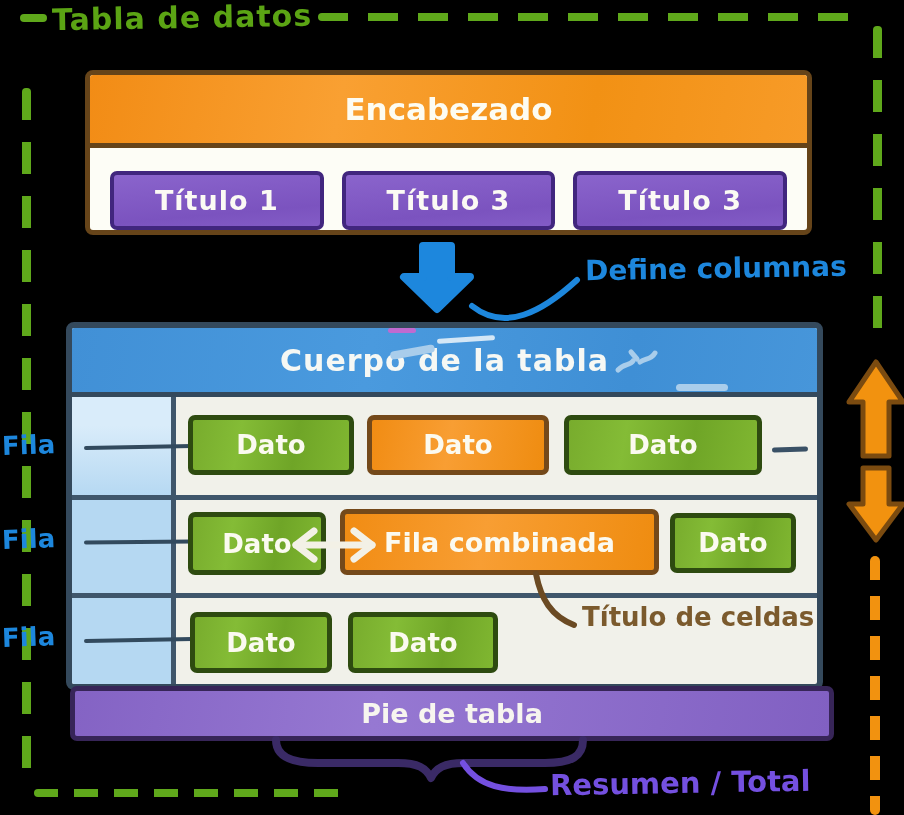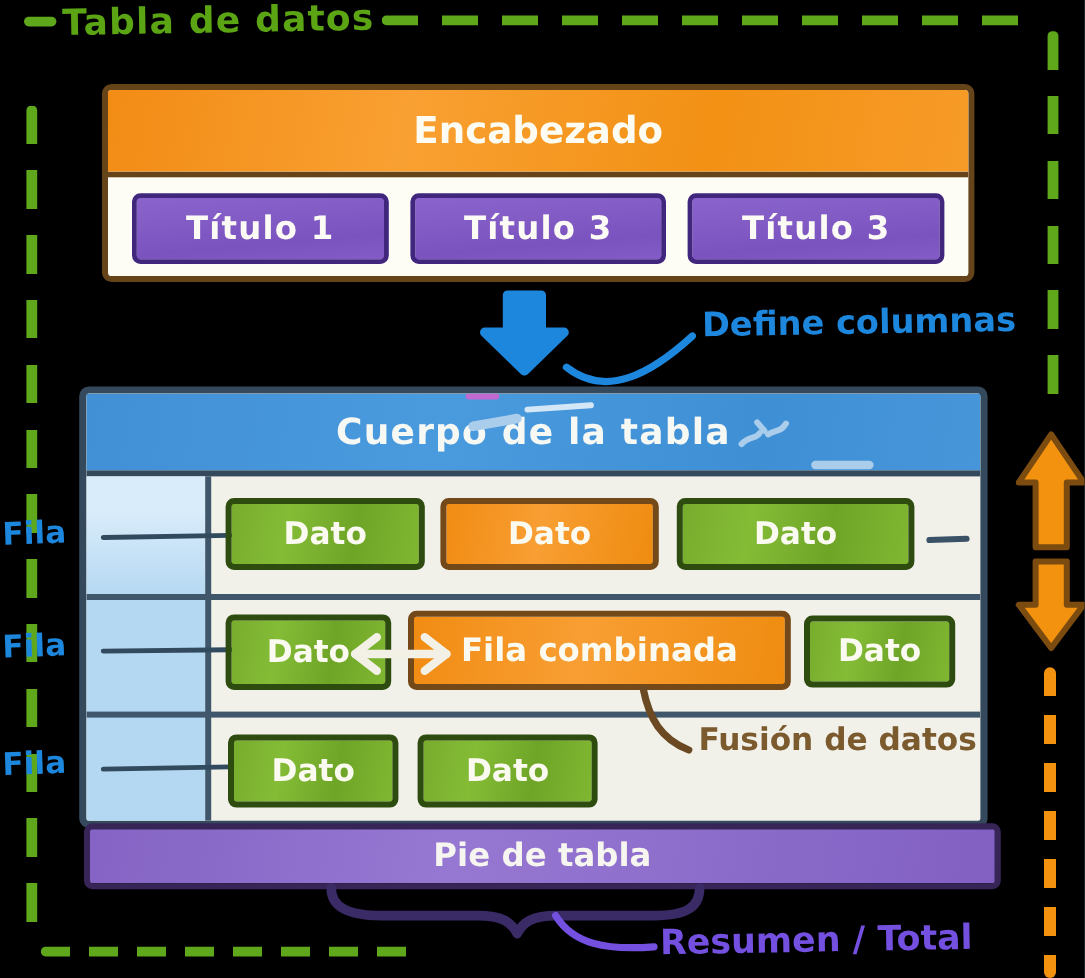--- a/index.html
+++ b/index.html
@@ -14,21 +14,21 @@
   .dash-h{height:8px;border-radius:4px;background:repeating-linear-gradient(90deg,#5fa81b 0 30px,rgba(0,0,0,0) 30px 50px);}
   .dash-v{width:9px;border-radius:4px;background:repeating-linear-gradient(180deg,#5fa81b 0 32px,rgba(0,0,0,0) 32px 54px);}
   .predash{left:20px;top:14px;width:27px;height:8px;background:#5fa81b;border-radius:4px;}
   .dash-top{left:318px;top:13px;width:540px;}
   .dash-right{left:873px;top:26px;height:320px;}
   .dash-left{left:22px;top:88px;height:700px;}
   .dash-bottom{left:34px;top:789px;width:312px;background:repeating-linear-gradient(90deg,#5fa81b 0 24px,rgba(0,0,0,0) 24px 40px);}
   
   .header-table{left:85px;top:70px;width:727px;height:165px;background:#fdfdf6;border:5px solid #664419;border-radius:8px;box-sizing:border-box;}
   .header-bar{height:68px;background:linear-gradient(100deg,#f28c15 0%,#f9a032 35%,#f29114 70%,#f79b28 100%);border-bottom:5px solid #664419;border-radius:3px 3px 0 0;display:flex;align-items:center;justify-content:center;color:#fdfcf2;font-size:31px;font-weight:bold;}
-  .titles-row{display:flex;align-items:center;justify-content:space-between;gap:18px;padding:13px 20px;}
+  .titles-row{display:flex;align-items:center;justify-content:space-between;gap:18px;padding:23px 20px;}
   .title-cell{flex:1;height:51px;background:linear-gradient(175deg,#8a64cc,#7b53bf 70%,#835cc6);border:4px solid #41267e;border-radius:7px;display:flex;align-items:center;justify-content:center;color:#fbfaf4;font-size:27px;font-weight:bold;letter-spacing:1px;}
   
   .annot-blue{color:#1d87dd;font-size:28px;font-weight:bold;transform:rotate(-1deg);}
   .define-label{left:585px;top:252px;}
   .fila-label{color:#1d87dd;font-size:26px;font-weight:bold;transform:rotate(-2deg);}
   .fusion-label{left:582px;top:602px;color:#7b5a2d;font-size:26px;font-weight:bold;}
   .resumen-label{left:550px;top:766px;color:#7450e0;font-size:29px;font-weight:bold;transform:rotate(-1deg);}
   
   .body-table{left:66px;top:322px;width:757px;height:368px;border:6px solid #34495c;border-radius:8px;background:#f1f1ea;box-sizing:border-box;overflow:hidden;}
   .body-bar{position:relative;height:64px;background:linear-gradient(100deg,#4190d6,#4a9ade 40%,#3f8fd5 75%,#4796da);border-bottom:5px solid #34495c;display:flex;align-items:center;justify-content:center;color:#f6f8f4;font-size:30px;font-weight:bold;letter-spacing:1px;text-align:right;}
@@ -94,21 +94,21 @@
   <div class="abs cell green" style="left:564px;top:415px;width:198px;height:60px;">Dato</div>
   <div class="abs row-dash" style="left:772px;top:447px;width:36px;"></div>
 
   <div class="abs cell green" style="left:188px;top:512px;width:138px;height:63px;">Dato</div>
   <div class="abs cell orange" style="left:340px;top:509px;width:319px;height:66px;font-size:27px;">Fila combinada</div>
   <div class="abs cell green" style="left:670px;top:513px;width:126px;height:60px;">Dato</div>
 
   <div class="abs cell green" style="left:190px;top:612px;width:142px;height:61px;">Dato</div>
   <div class="abs cell green" style="left:348px;top:612px;width:150px;height:61px;">Dato</div>
 
-  <div class="abs fusion-label">Fusión de datos</div>
+  <div class="abs fusion-label">Título de celdas</div>
 
   <div class="abs footer-bar">Pie de tabla</div>
 
   <div class="abs resumen-label">Resumen / Total</div>
 
   <div class="abs" style="left:870px;top:556px;width:10px;height:259px;border-radius:5px;background:repeating-linear-gradient(180deg,#f2920f 0 24px,rgba(0,0,0,0) 24px 40px);"></div>
 
   <svg class="abs overlay" viewBox="0 0 904 815" xmlns="http://www.w3.org/2000/svg">
 
     <polygon points="423,246 451,246 451,277 470,277 437,309 404,277 423,277" fill="#1d87dd" stroke="#1d87dd" stroke-width="8" stroke-linejoin="round"></polygon>

